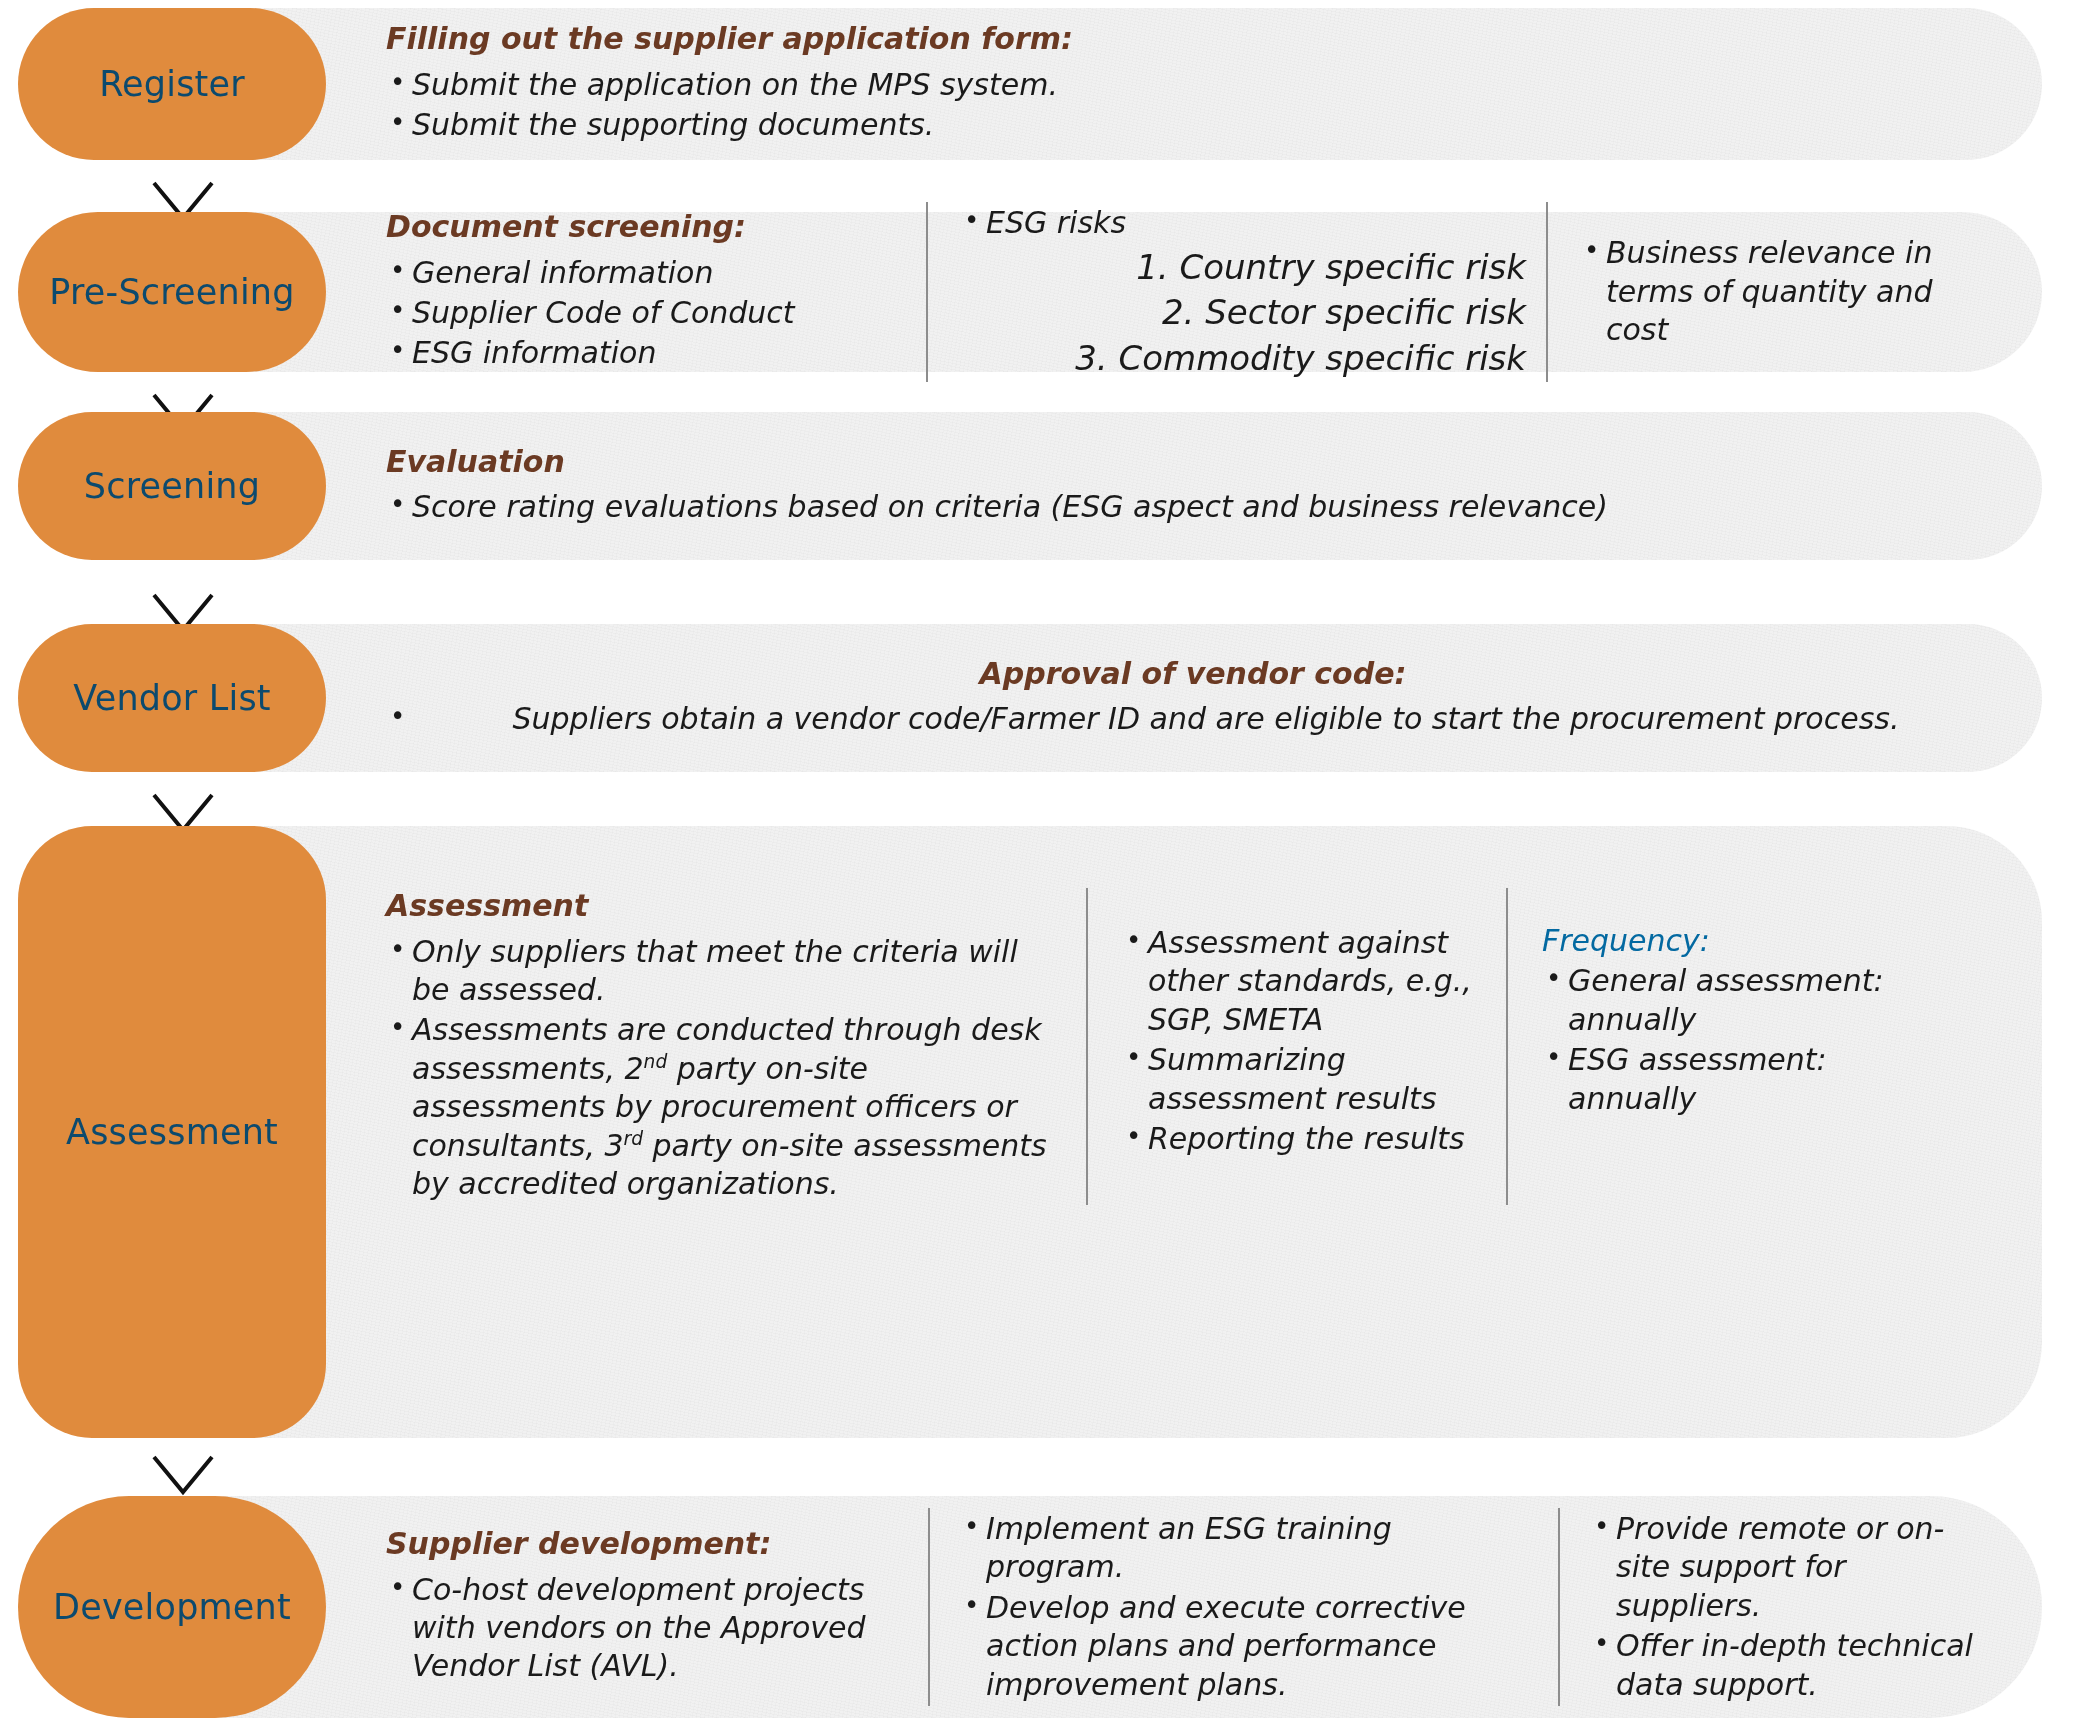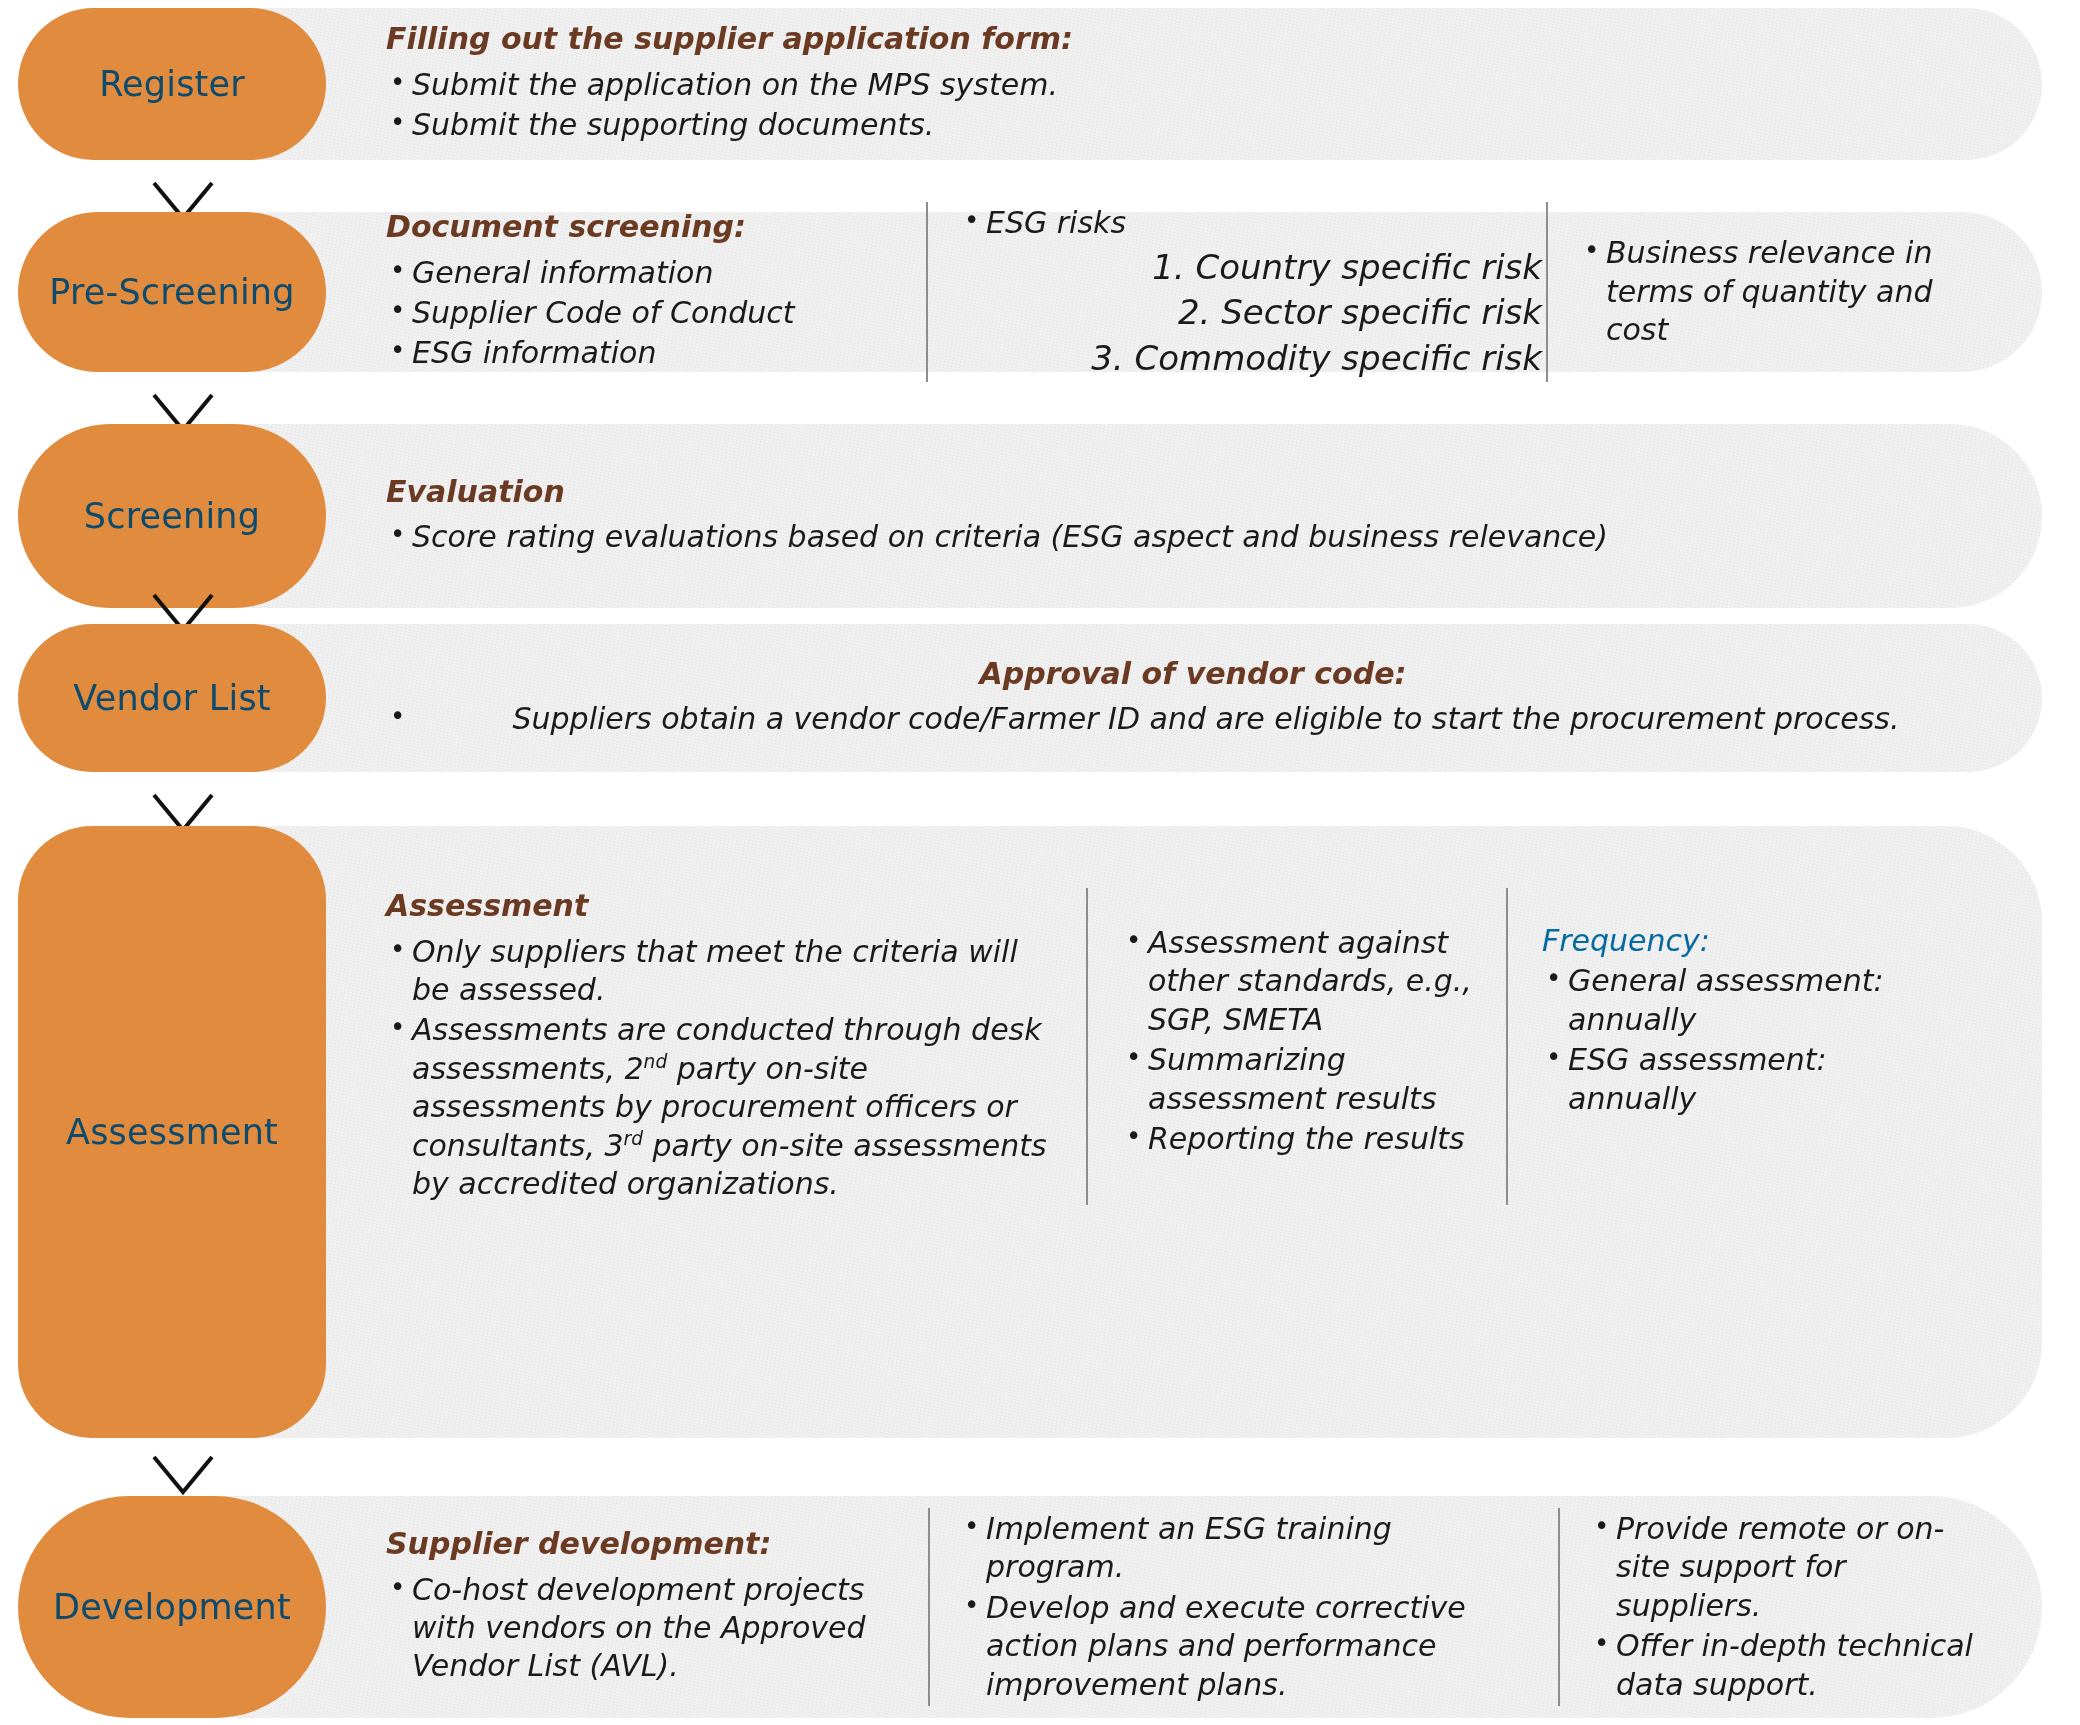--- a/index.html
+++ b/index.html
@@ -206,21 +206,21 @@
     <div class="content">
       <div class="cols">
         <div class="col" style="width:540px; padding-right:24px;">
           <div class="heading">Document screening:</div>
           <ul class="blist">
             <li>General information</li>
             <li>Supplier Code of Conduct</li>
             <li>ESG information</li>
           </ul>
         </div>
-        <div class="col sep" style="width:620px; padding-left:32px; padding-right:4px;">
+        <div class="col sep" style="width:620px; padding-left:32px; padding-right:20px;">
           <ul class="blist">
             <li>ESG risks</li>
           </ul>
           <ol class="nlist">
             <li>1. Country specific risk</li>
             <li>2. Sector specific risk</li>
             <li>3. Commodity specific risk</li>
           </ol>
         </div>
         <div class="col sep" style="width:440px; padding-left:32px;">
@@ -231,21 +231,21 @@
       </div>
     </div>
   </div>
 
   <div class="chev" style="top:390px;">
     <svg width="66" height="46" viewBox="0 0 66 46">
         <polyline points="4,5 33,40 62,5" fill="none" stroke="#111111" stroke-width="4"></polyline>
       </svg>
   </div>
 
-  <div class="row" style="top:424px; height:184px;">
+  <div class="row" style="top:412px; height:148px;">
     <div class="band"></div>
     <div class="pill">
       <span class="pill-label">Screening</span>
     </div>
     <div class="content">
       <div class="cols">
         <div class="col" style="width:100%; padding-right:20px;">
           <div class="heading">Evaluation</div>
           <ul class="blist">
             <li>Score rating evaluations based on criteria (ESG aspect and business relevance)</li>

